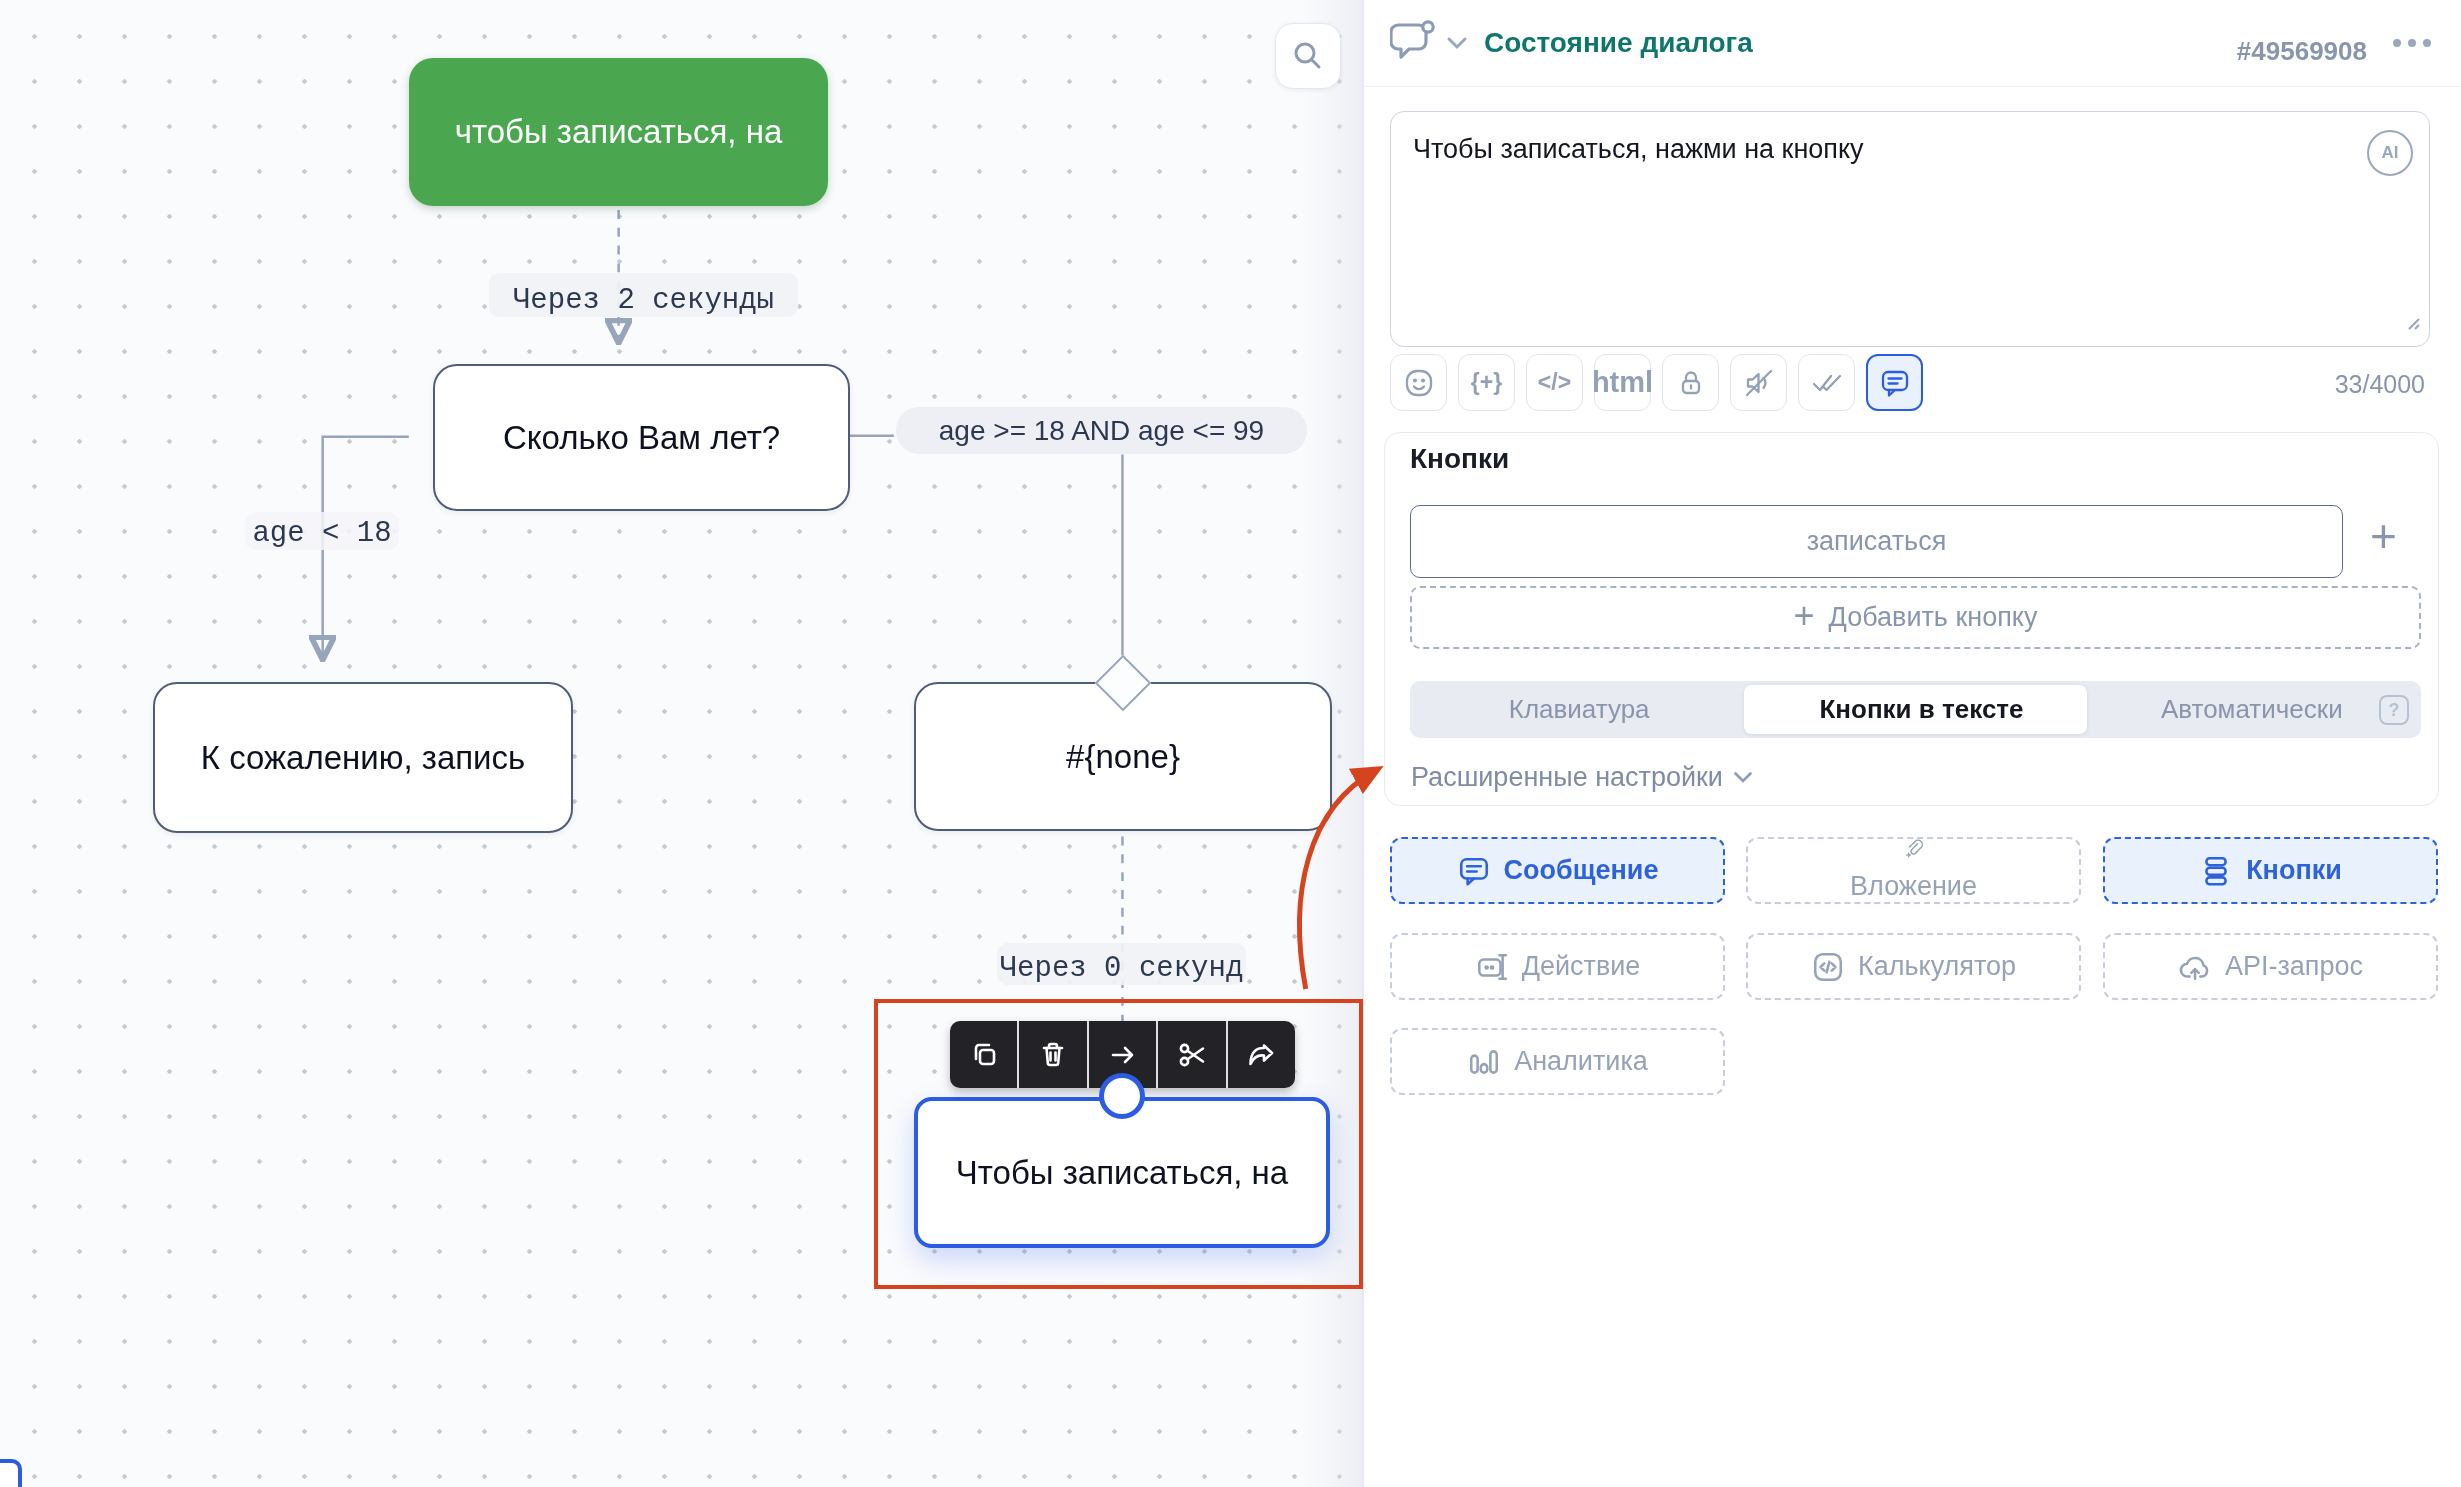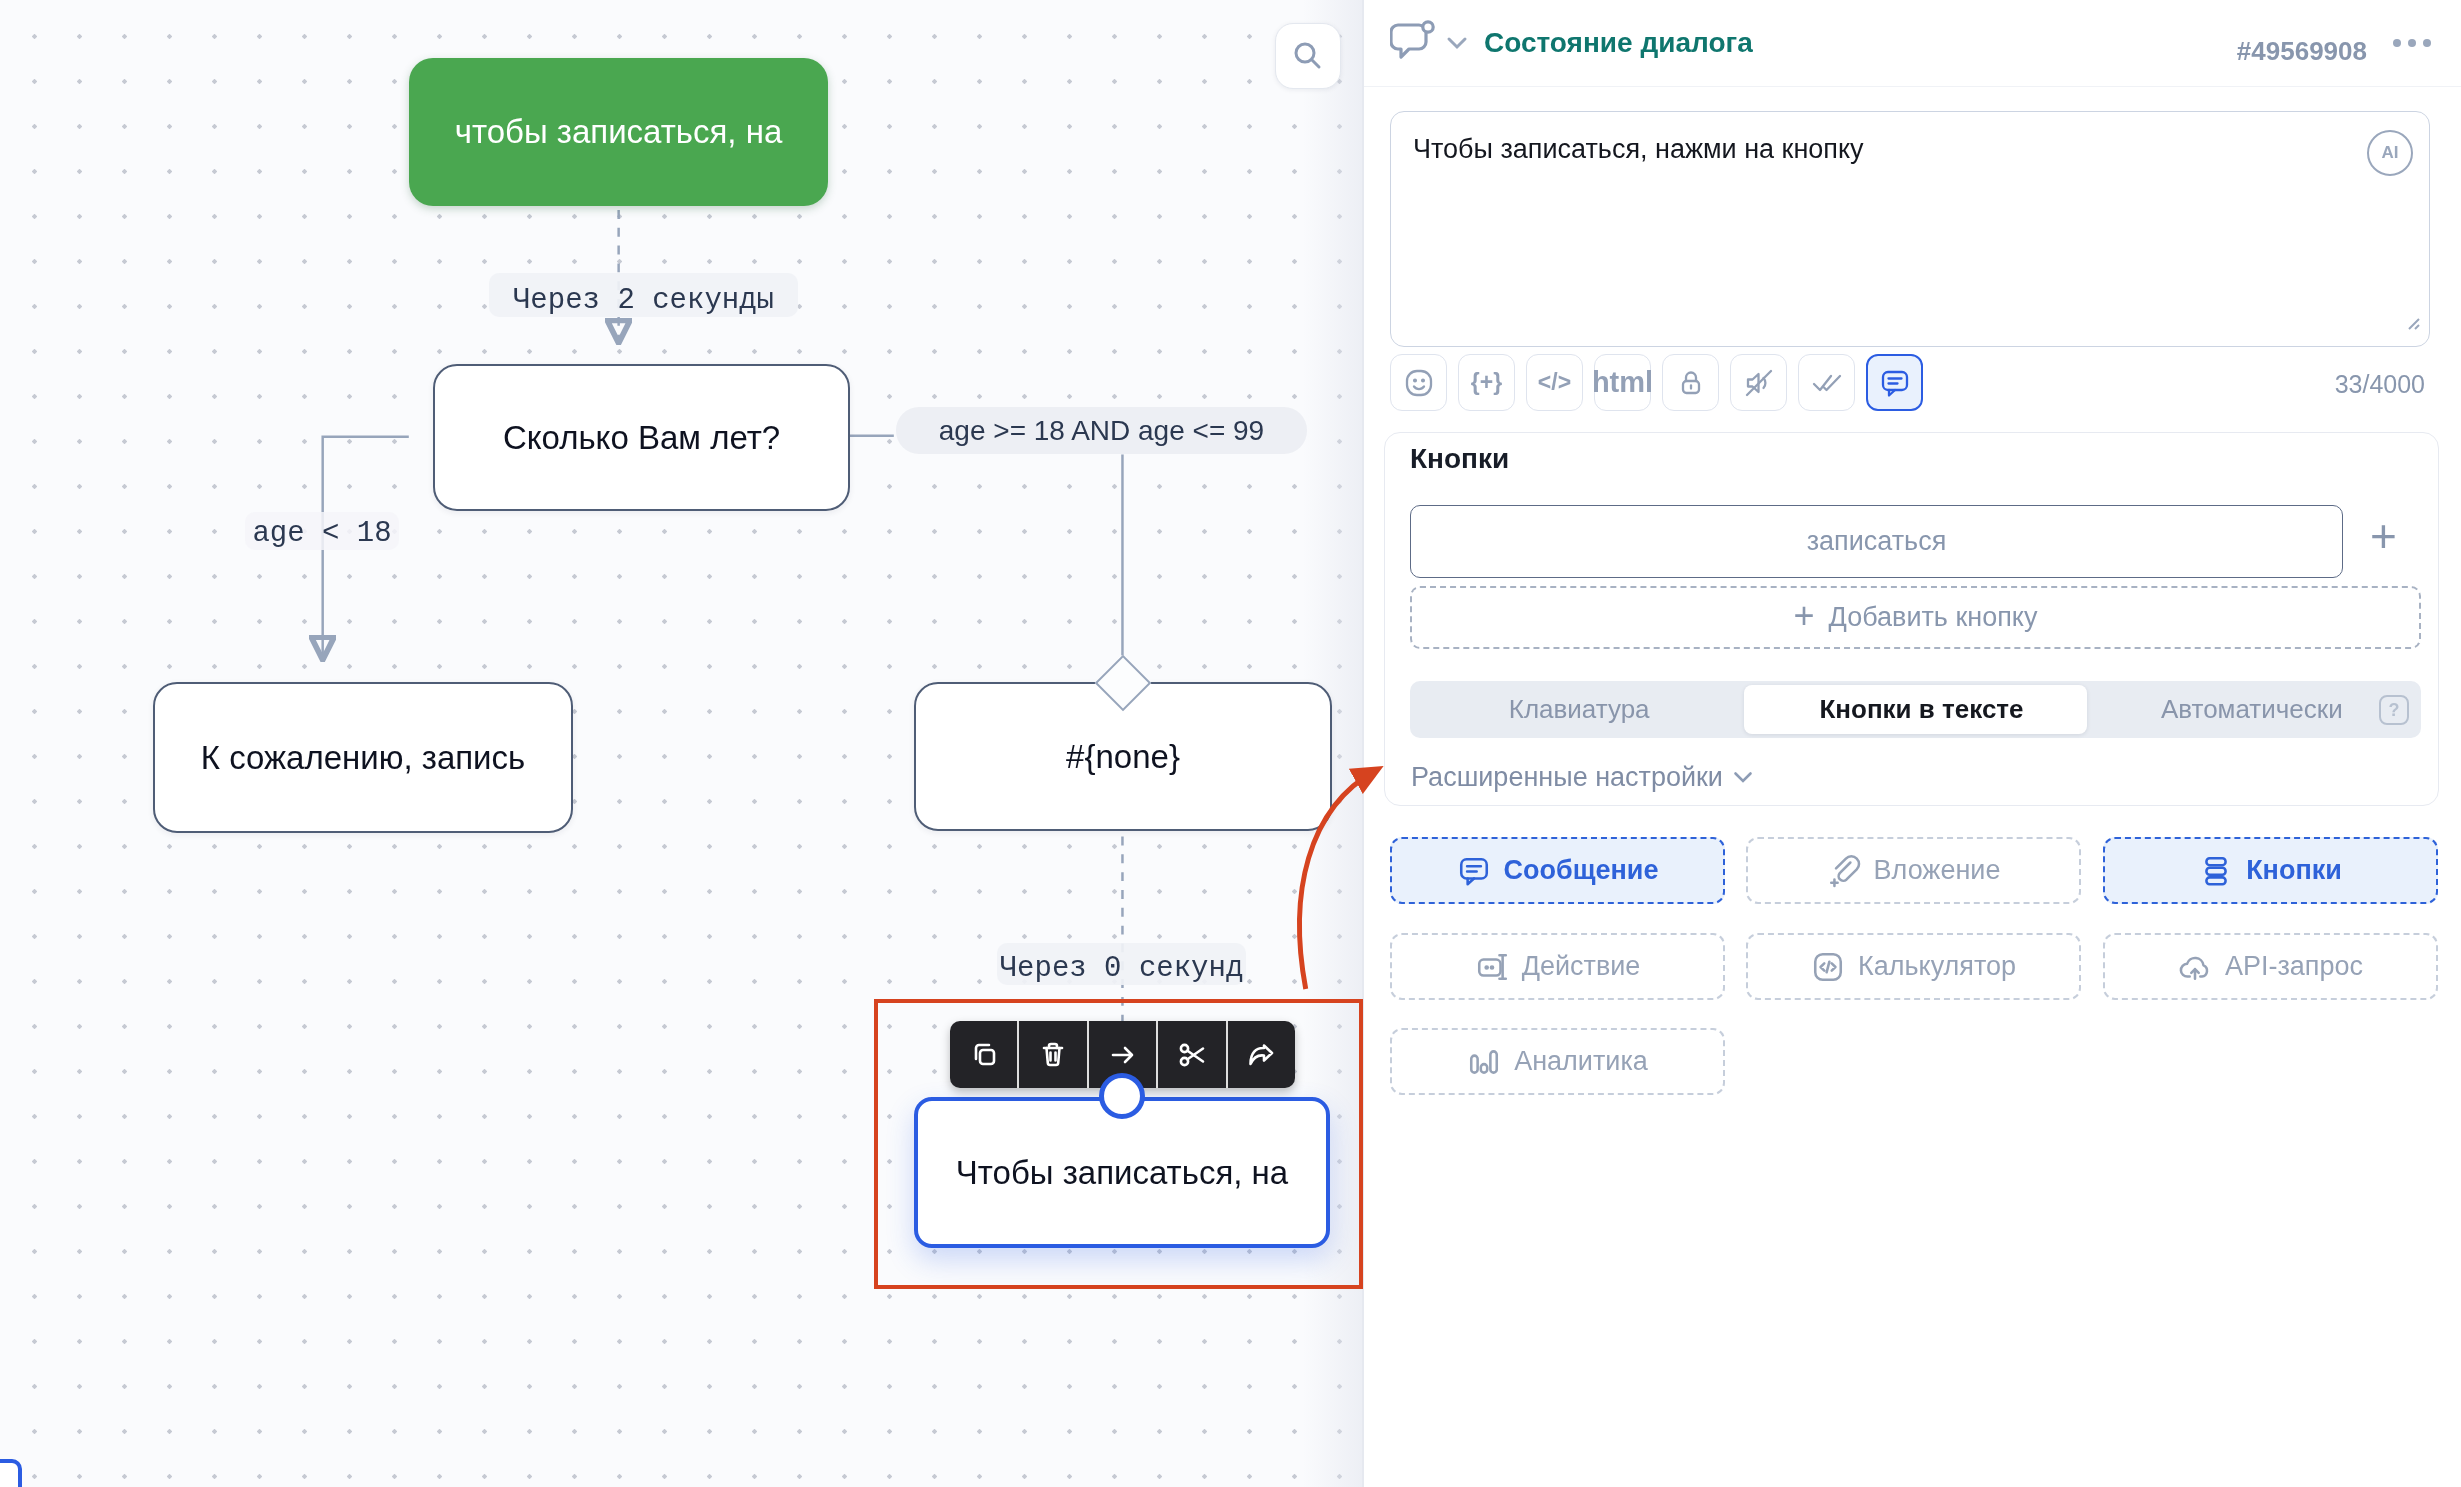--- a/index.html
+++ b/index.html
@@ -351,21 +351,21 @@
   </div>
 
   <button class="block active" style="left:26px;top:837px;">
     <svg width="34" height="34" viewBox="0 0 32 32">
       <rect x="4" y="5" width="24" height="18" rx="5"></rect>
       <path d="M9.5 11.5 h13 M9.5 16.5 h9"></path>
       <path d="M10 23 v5.5 l6 -5.5"></path>
     </svg>
     <span>Сообщение</span>
   </button>
-  <button class="block" style="left:382px;top:837px;">
+  <button class="block" style="left:382px;top:837px;flex-direction:column;">
     <svg width="34" height="34" viewBox="0 0 32 32">
       <path d="M22 8 l-10 10 a4.4 4.4 0 0 0 6.2 6.2 L28 14.5 a7.2 7.2 0 0 0 -10.2 -10.2 L8.5 13.5"></path>
       <path d="M7 24 v6 M4 27 h6"></path>
     </svg>
     <span>Вложение</span>
   </button>
   <button class="block active" style="left:739px;top:837px;">
     <svg width="34" height="34" viewBox="0 0 32 32">
       <rect x="7" y="4" width="18" height="6.5" rx="3"></rect>
       <rect x="7" y="13" width="18" height="6.5" rx="3"></rect>

